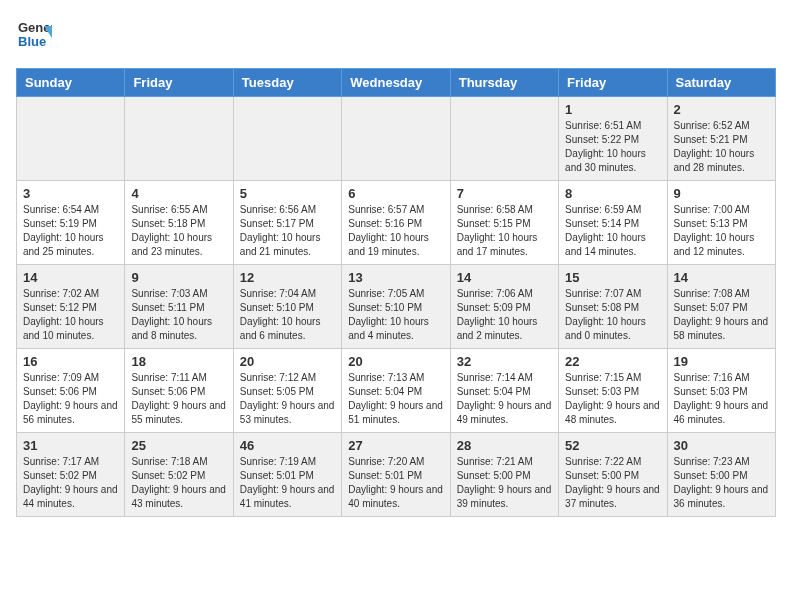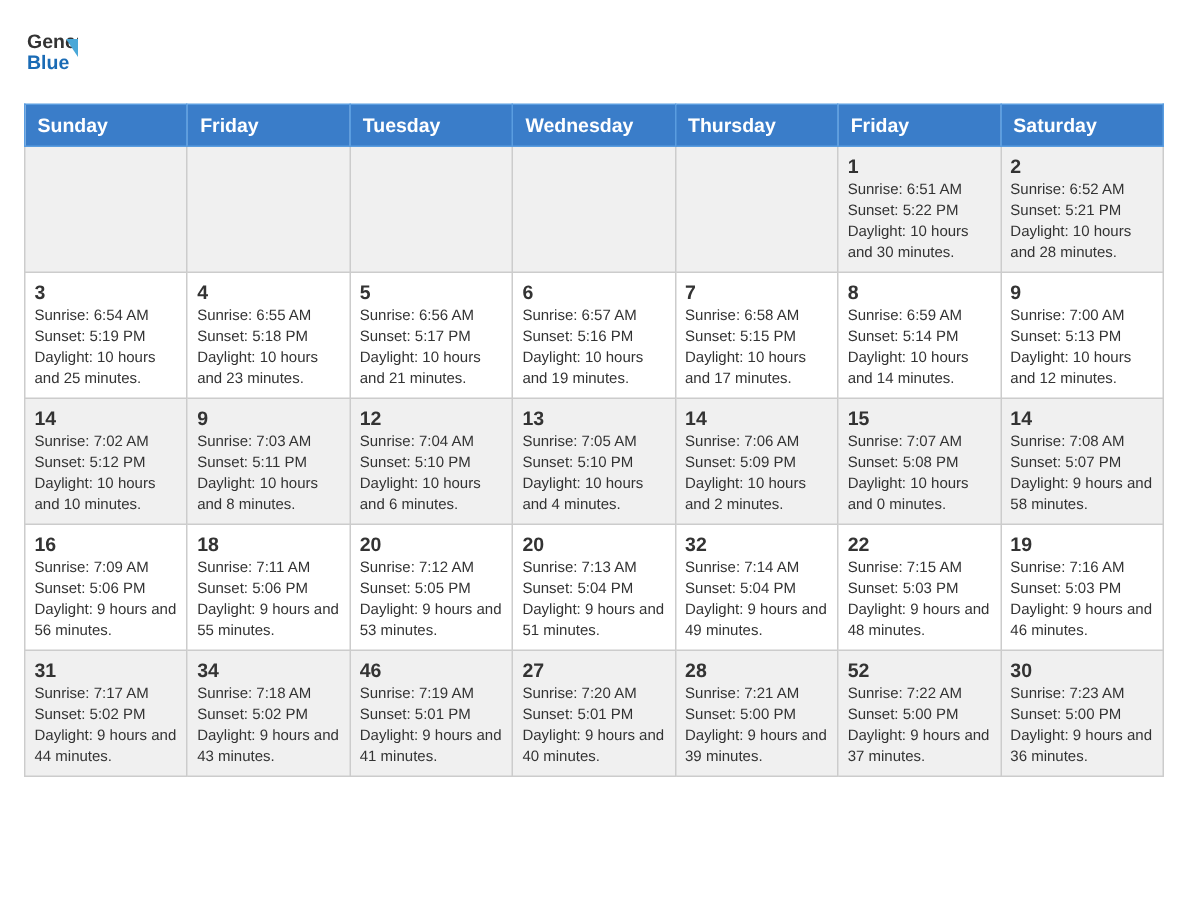--- a/index.html
+++ b/index.html
@@ -225,21 +225,21 @@
           <span class="day-num">19</span>
           <div class="cell-info">Sunrise: 7:16 AM<br>Sunset: 5:03 PM<br>Daylight: 9 hours and 46 minutes.</div>
         </td>
       </tr>
       <tr>
         <td>
           <span class="day-num">31</span>
           <div class="cell-info">Sunrise: 7:17 AM<br>Sunset: 5:02 PM<br>Daylight: 9 hours and 44 minutes.</div>
         </td>
         <td>
-          <span class="day-num">34</span>
+          <span class="day-num">25</span>
           <div class="cell-info">Sunrise: 7:18 AM<br>Sunset: 5:02 PM<br>Daylight: 9 hours and 43 minutes.</div>
         </td>
         <td>
           <span class="day-num">46</span>
           <div class="cell-info">Sunrise: 7:19 AM<br>Sunset: 5:01 PM<br>Daylight: 9 hours and 41 minutes.</div>
         </td>
         <td>
           <span class="day-num">27</span>
           <div class="cell-info">Sunrise: 7:20 AM<br>Sunset: 5:01 PM<br>Daylight: 9 hours and 40 minutes.</div>
         </td>

